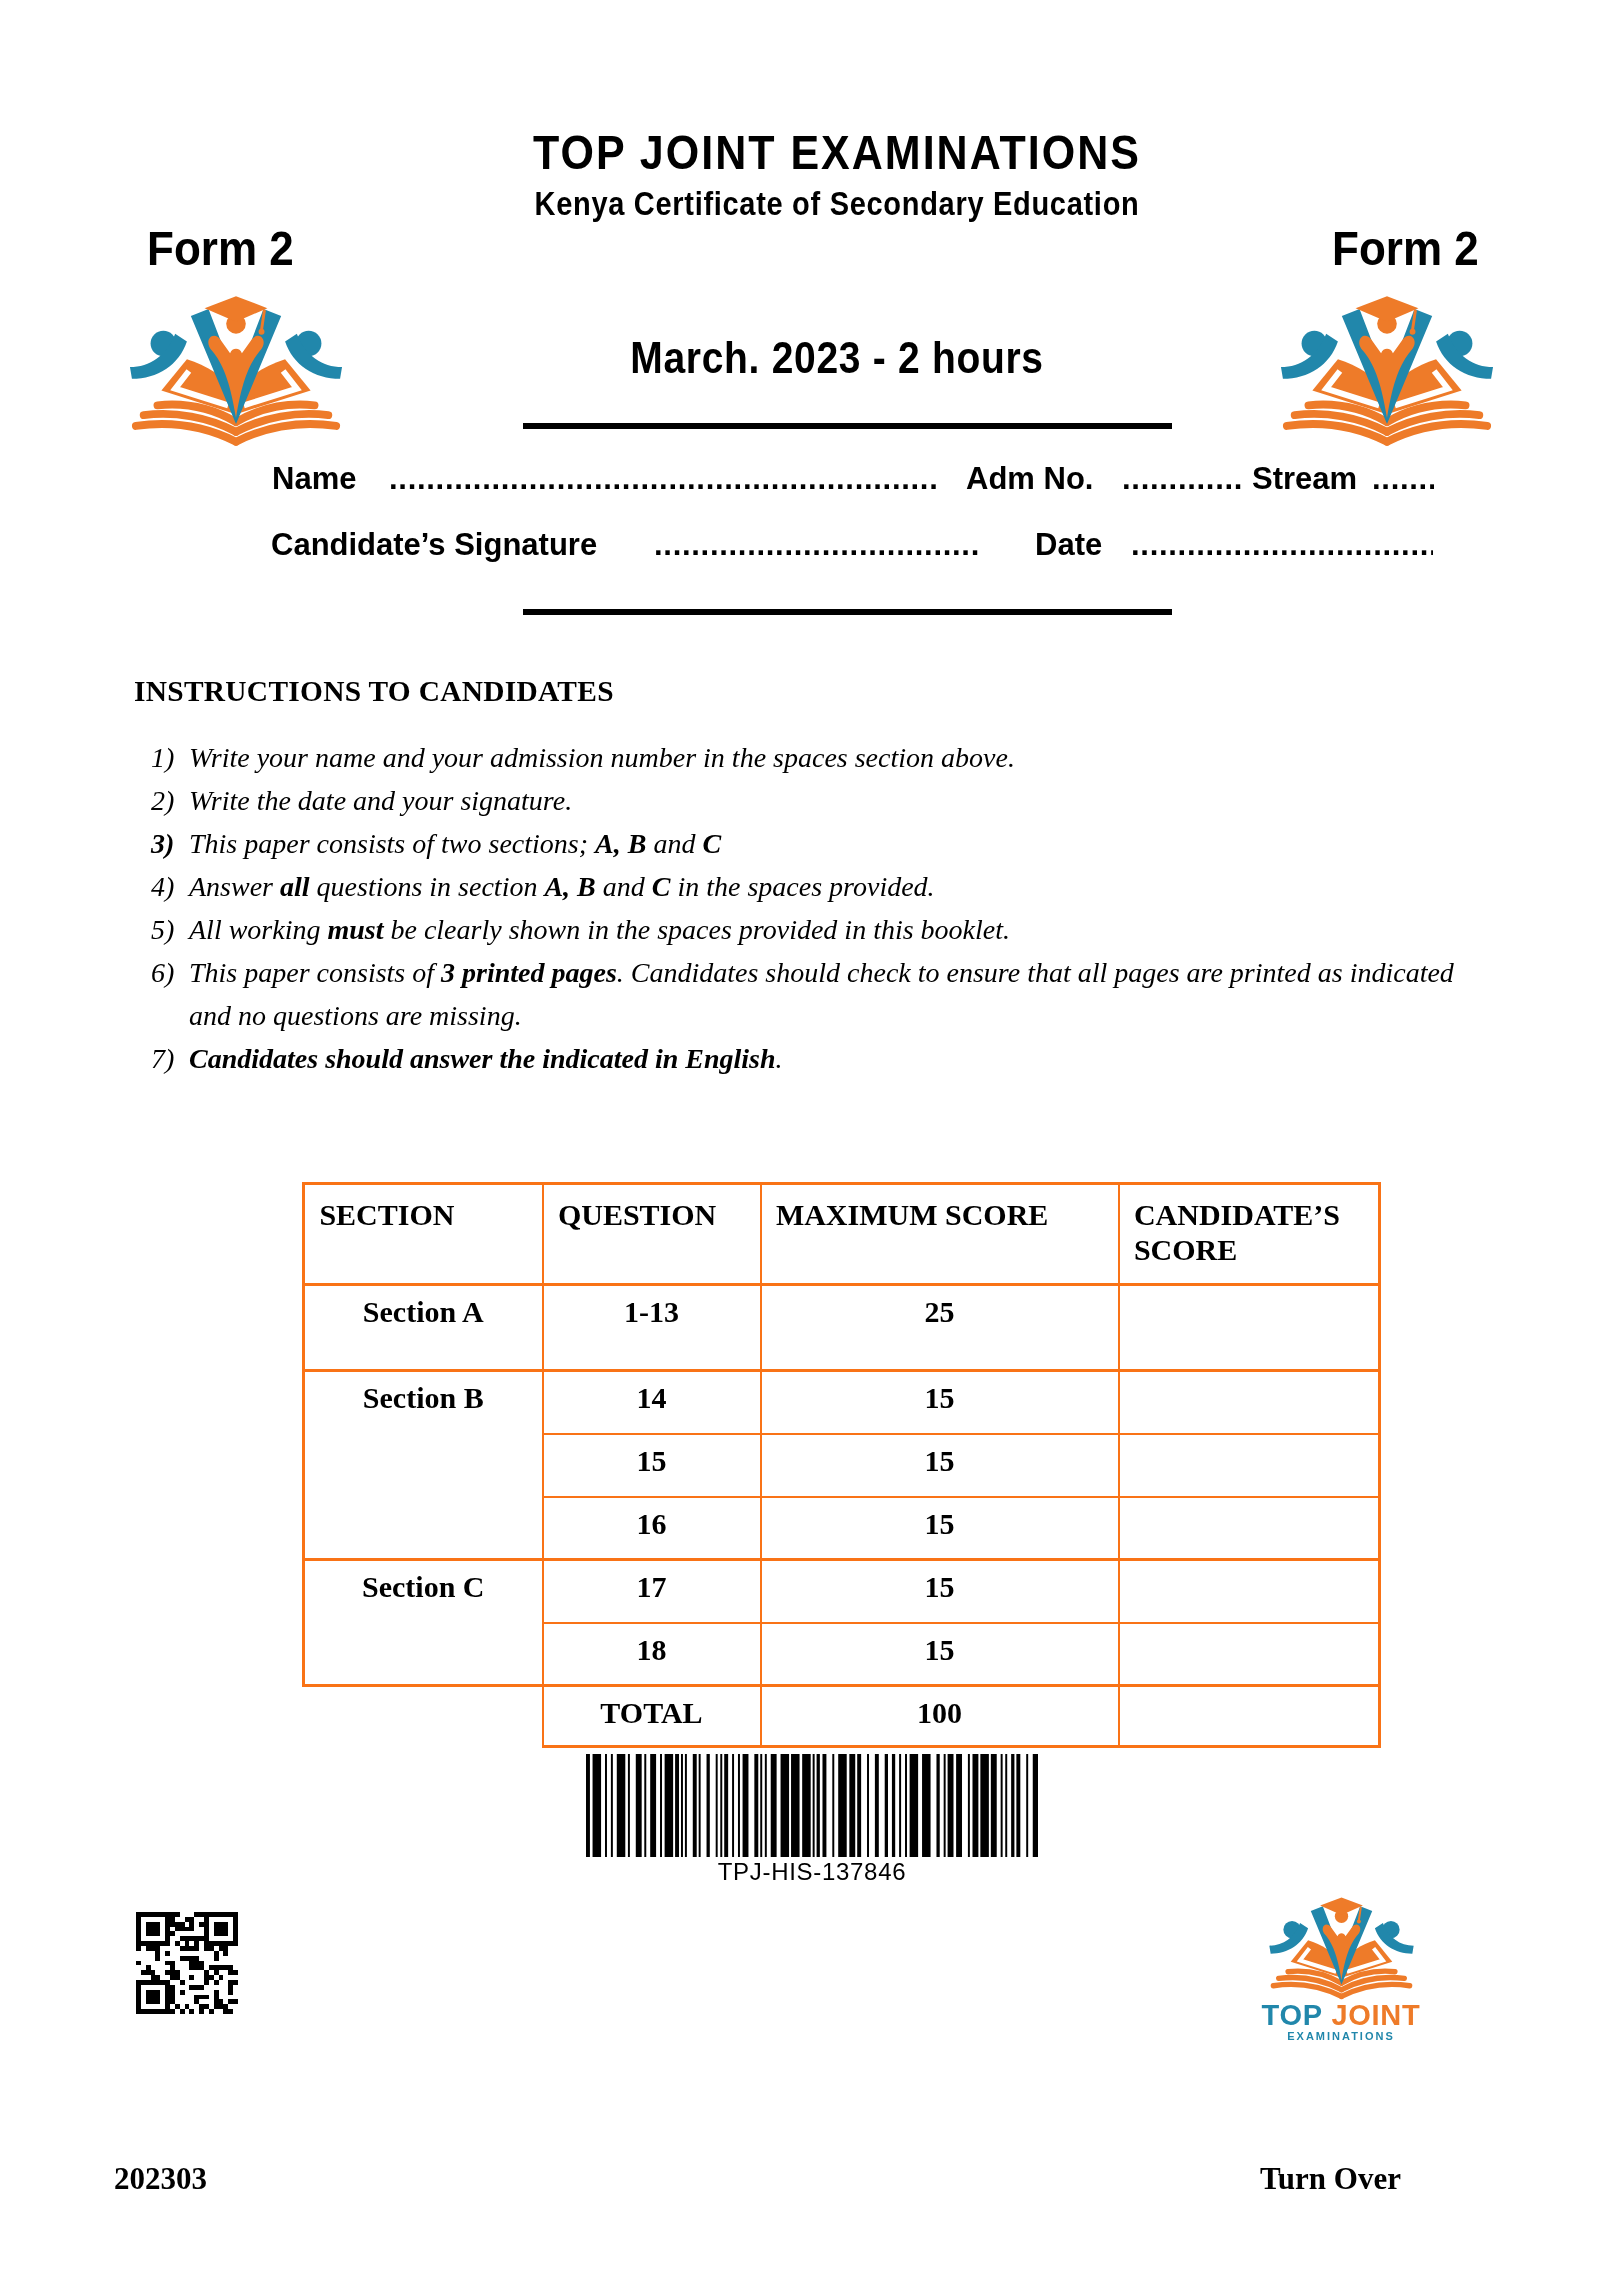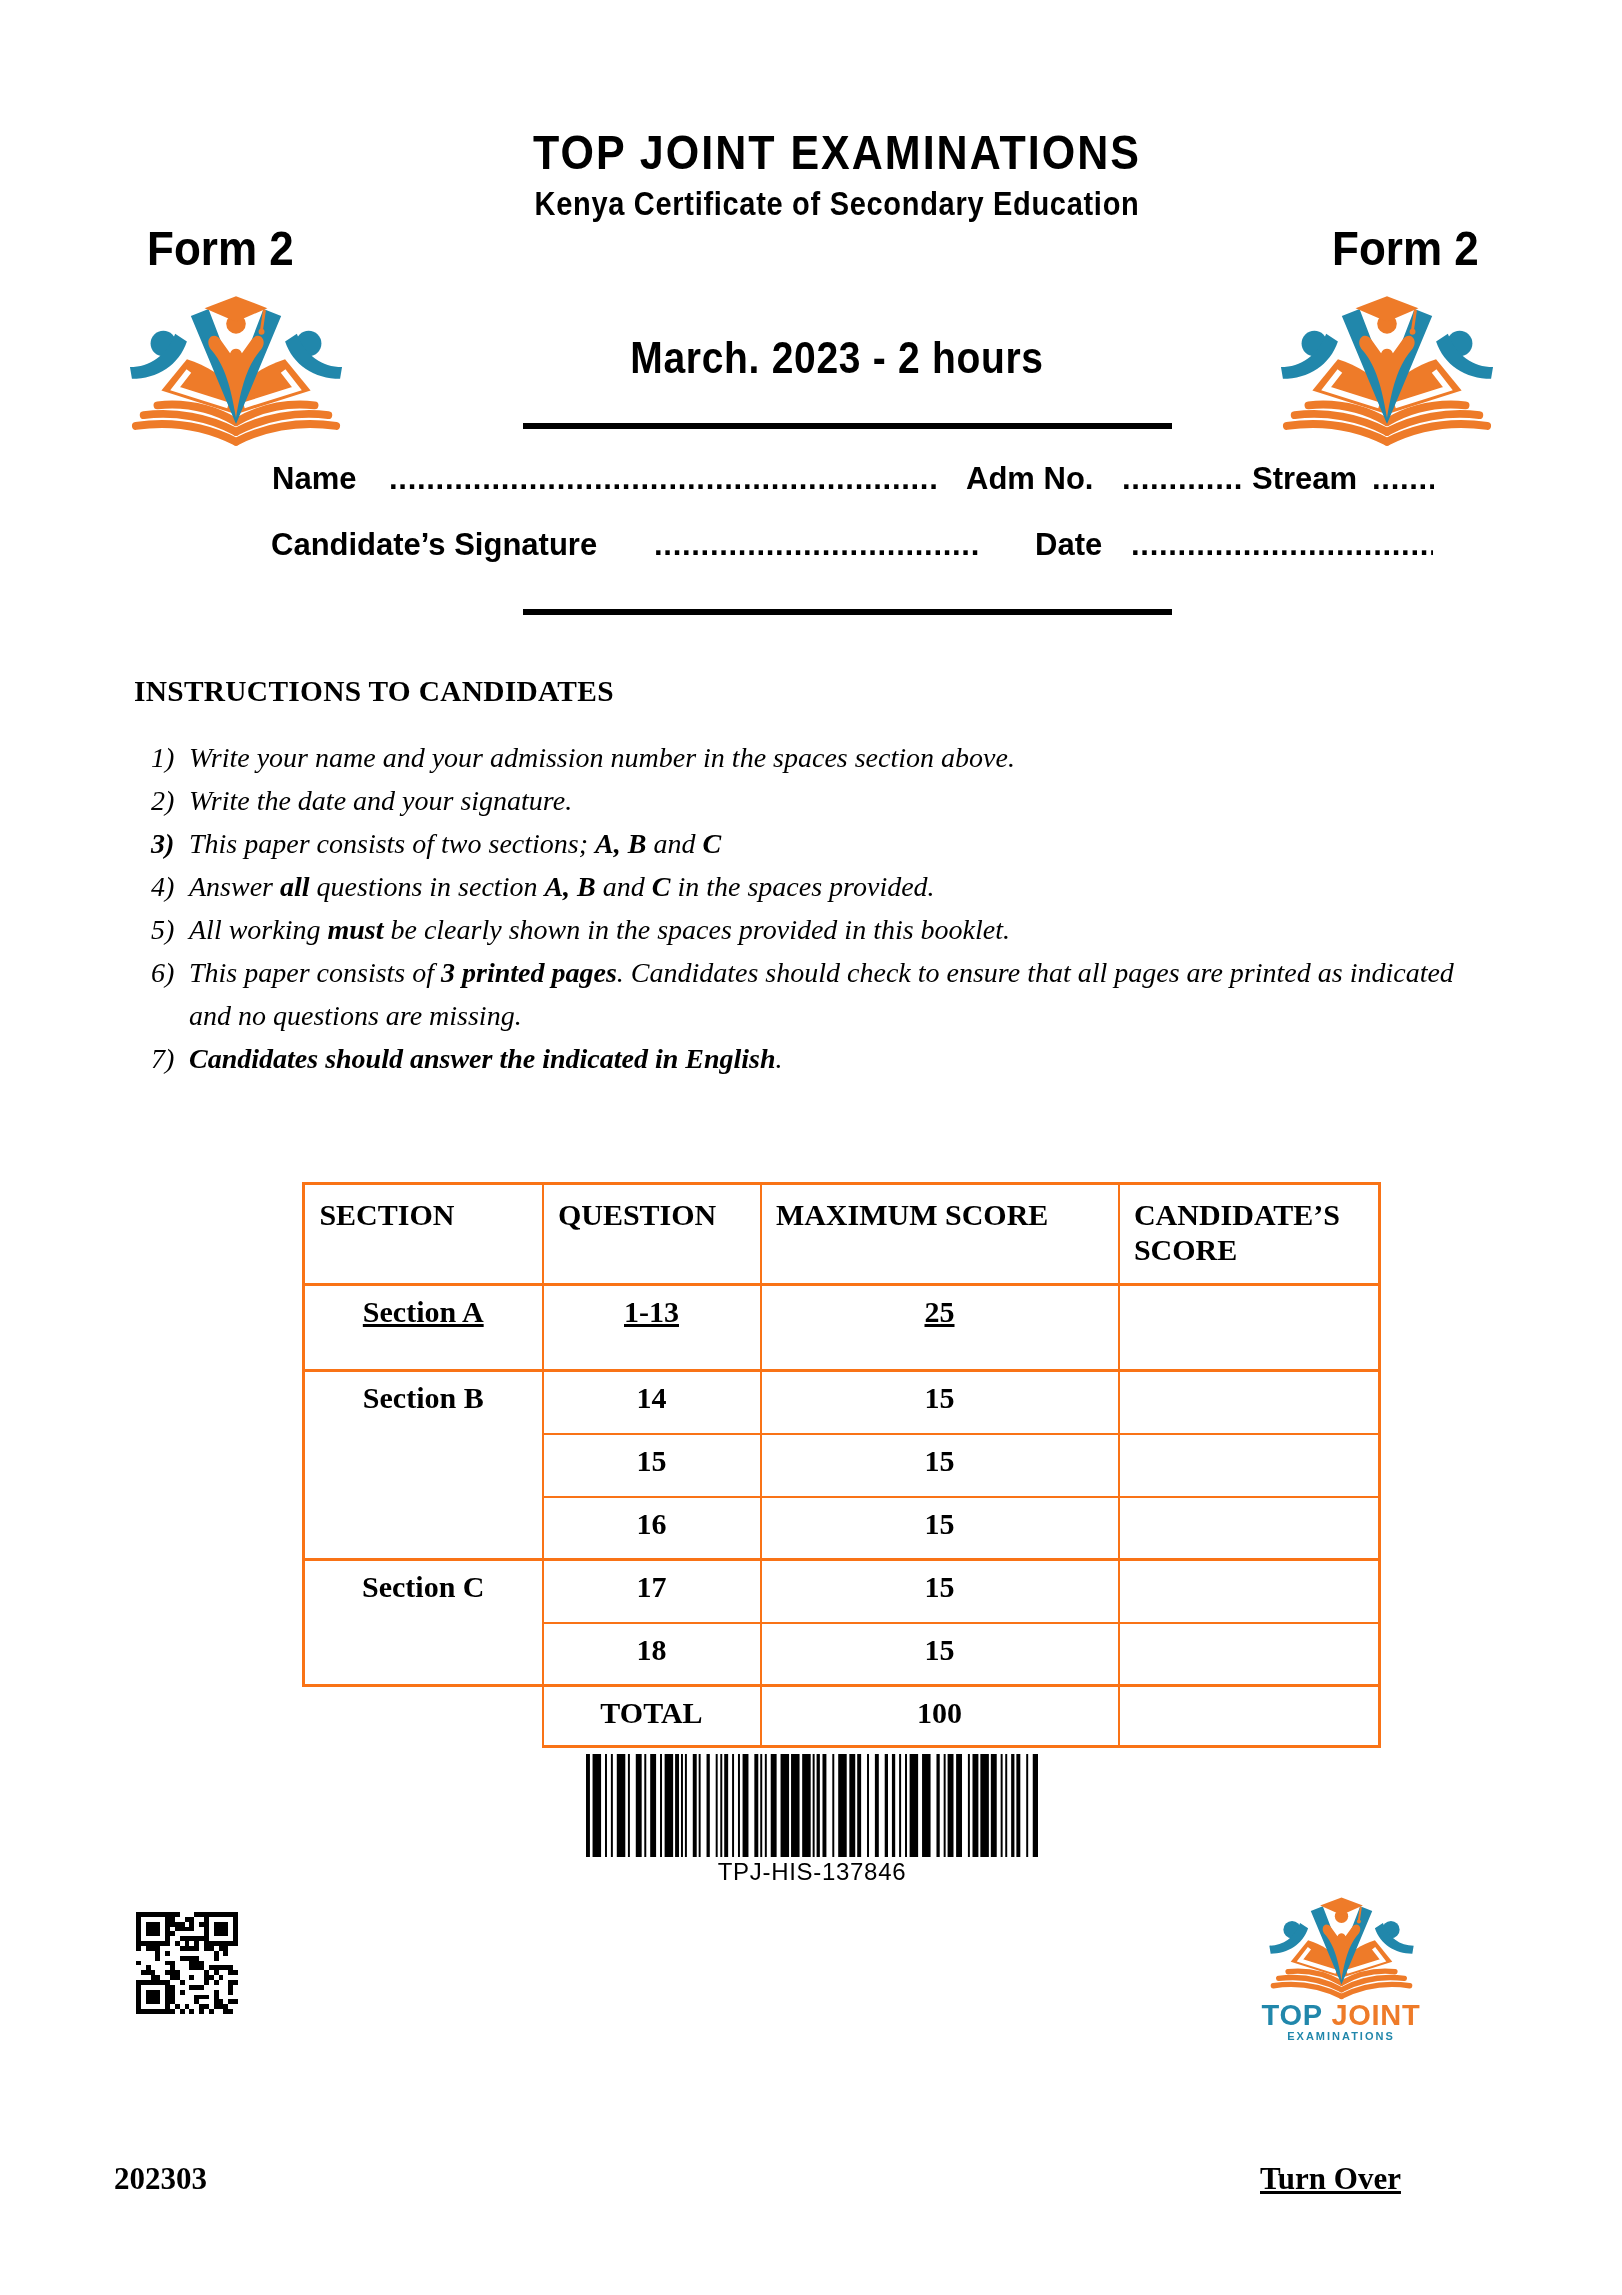--- a/index.html
+++ b/index.html
@@ -60,21 +60,21 @@
   .logo { width:216px; height:160px; }
   .logo svg { width:100%; height:100%; }
   .logo-left { left:128px; top:289px; }
   .logo-right { left:1279px; top:289px; }
   .logo-bottom { left:1268px; top:1893px; width:147px; height:108px; }
   .logo-bottom svg { width:100%; height:100%; }
   .logo-word { left:1243px; top:2001px; width:196px; text-align:center; font-size:29px; font-weight:bold; letter-spacing:0.7px; }
   .logo-sub { left:1243px; top:2031px; width:196px; text-align:center; font-size:11px; font-weight:bold; letter-spacing:2px; }
 
   .footer-code { left:114px; top:2163px; font-size:31px; }
-  .footer-turn { left:1260px; top:2163px; font-size:31px;text-decoration:underline; }
+  .footer-turn { left:1260px; top:2163px; font-size:31px; }
 </style>
 </head>
 <body>
 
 <div class="page">
 
   <div class="abs center-col title sans-b condensed">TOP JOINT EXAMINATIONS</div>
   <div class="abs center-col subtitle sans-b condensed">Kenya Certificate of Secondary Education</div>
 
   <div class="abs form-label sans-b" style="left:147px;">Form 2</div>
@@ -199,21 +199,21 @@
         <col style="width:358px">
         <col style="width:261px">
       </colgroup>
     <tbody>
         <tr style="height:101px;">
       <th class="b-top b-left b-bot">SECTION</th>
       <th class="b-top b-bot">QUESTION</th>
       <th class="b-top b-bot">MAXIMUM SCORE</th>
       <th class="b-top b-right b-bot">CANDIDATE’S SCORE</th>
     </tr>
-    <tr style="height:86px;text-decoration:underline;">
+    <tr style="height:86px;">
       <td class="b-left b-bot">Section A</td>
       <td class="b-bot">1-13</td>
       <td class="b-bot">25</td>
       <td class="b-right b-bot"></td>
     </tr>
     <tr style="height:63px;">
       <td rowspan="3" class="b-left b-bot sec-mid">Section B</td>
       <td>14</td>
       <td>15</td>
       <td class="b-right"></td>

